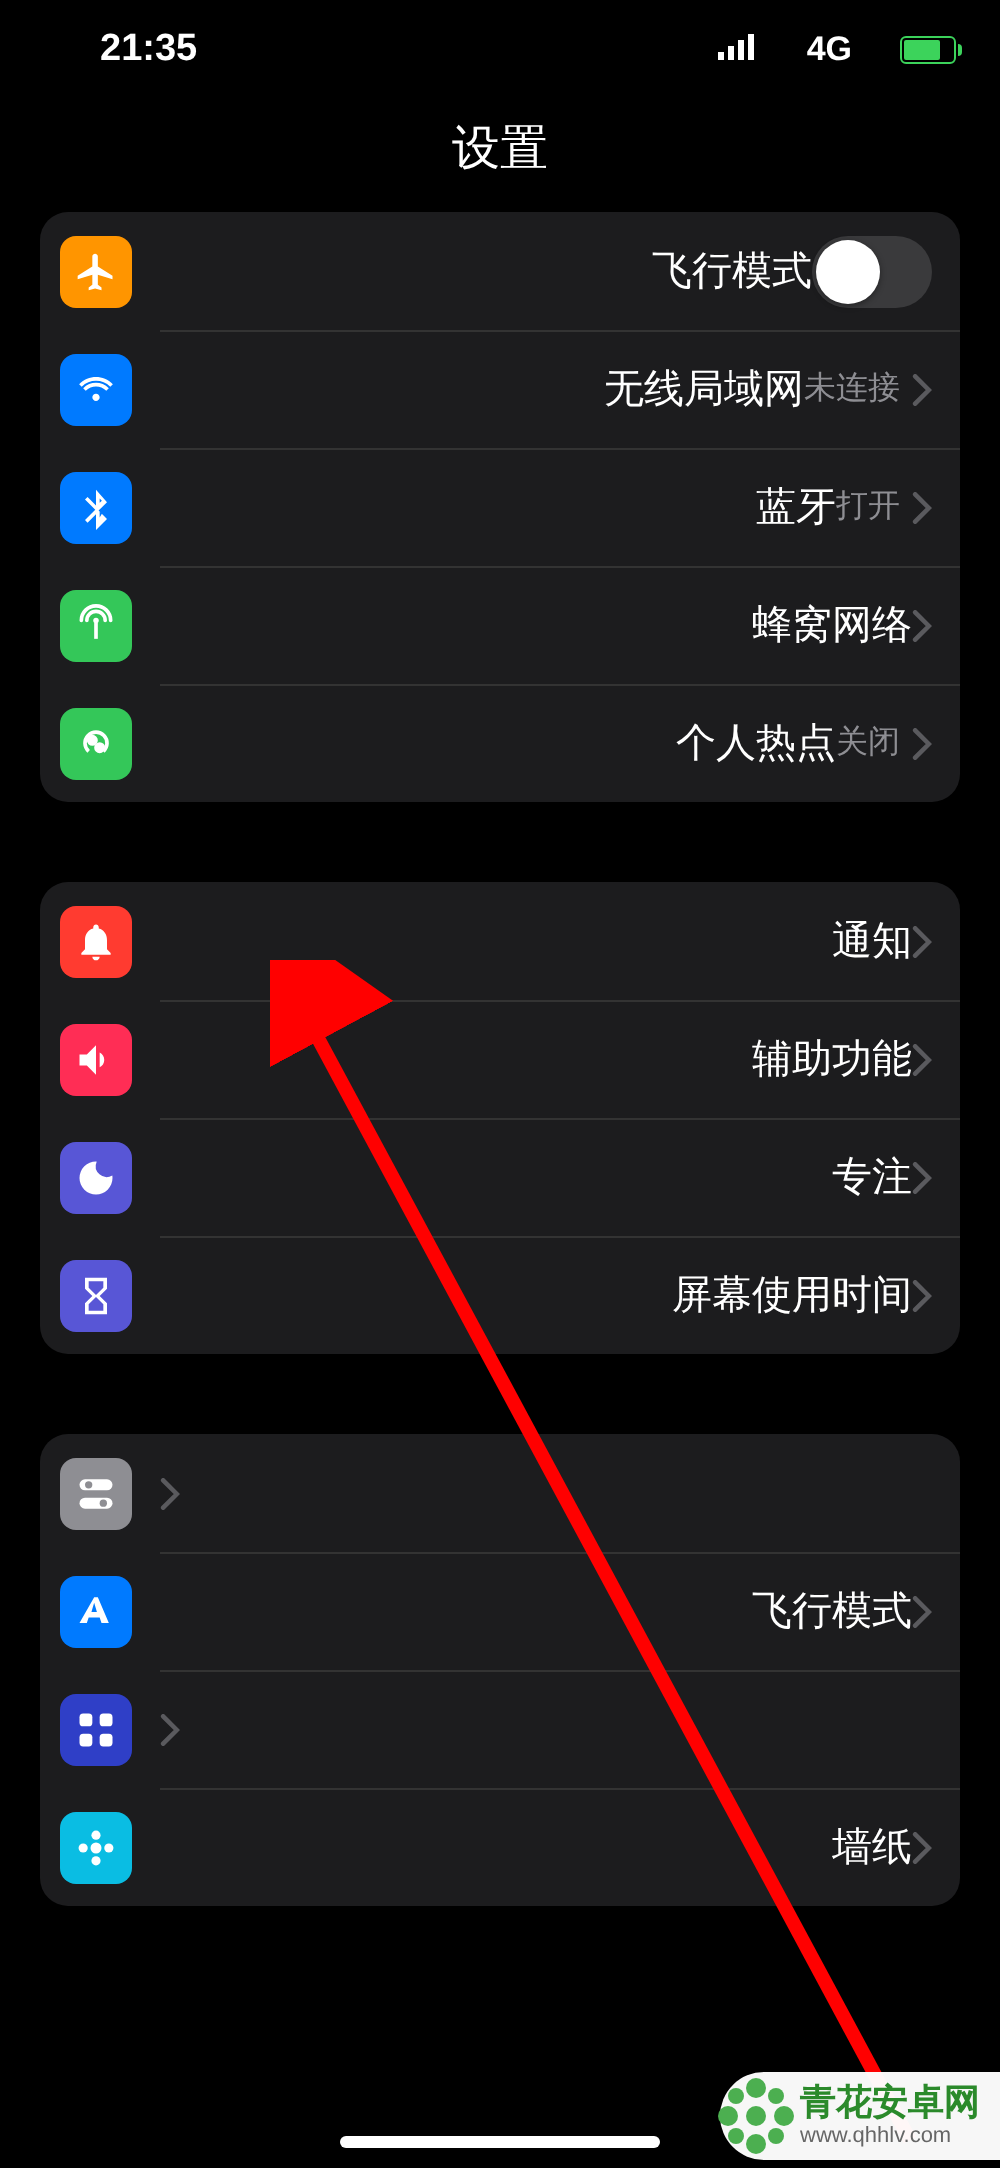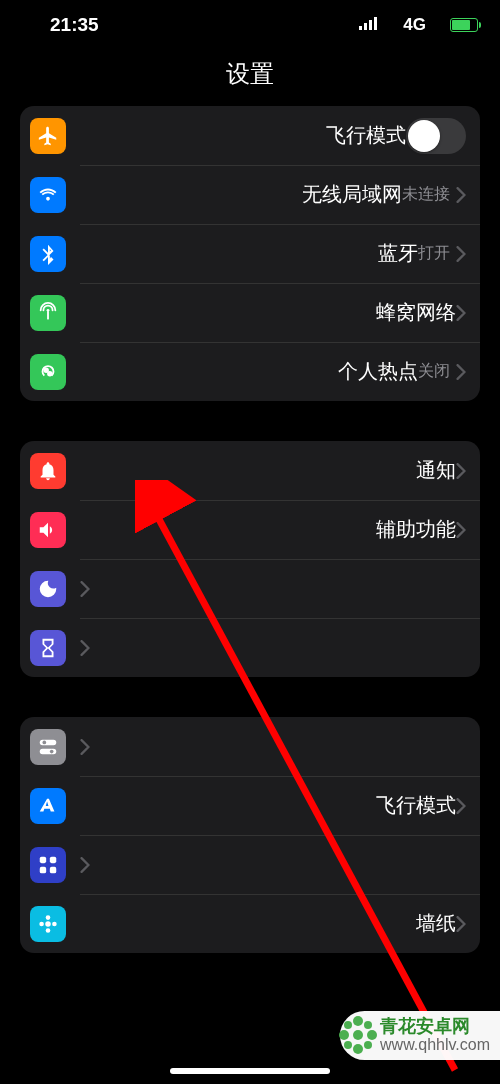--- a/index.html
+++ b/index.html
@@ -95,41 +95,41 @@
       bottom: 10px;
       left: 50%;
       transform: translateX(-50%);
       width: 160px;
       height: 6px;
       background: #fff;
       border-radius: 3px;
     }
     .watermark {
       position: absolute;
-      bottom: 24px;
+      bottom: 4px;
       right: 0;
       background: rgba(255,255,255,0.97);
       border-radius: 30px 0 0 30px;
       padding: 6px 10px 6px 40px;
       display: flex;
       align-items: center;
       color: #222;
       font-size: 17px;
       z-index: 10;
     }
     .wm-logo {
       position: absolute;
       left: -4px;
       width: 44px;
       height: 44px;
     }
     .wm-logo svg { width: 100%; height: 100%; }
     .wm-text { display: flex; flex-direction: column; line-height: 1.1; }
     .wm-title { font-weight: 600; color:#2b8a2b; font-size: 18px;}
-    .wm-url { font-size: 16px; color: #666; }
+    .wm-url { font-size: 11px; color: #666; }
   </style>
 </head>
 <body>
 
 <div class="status-bar">
   <span>21:35</span>
   <div class="status-right">
     <span class="signal">
       <svg width="20" height="14" viewBox="0 0 20 14">
           <rect x="0" y="10" width="3" height="4" fill="#fff"></rect>
@@ -246,32 +246,34 @@
             <path d="M1 1l6 6-6 6" stroke="#5a5a5e" stroke-width="2" fill="none" stroke-linecap="round"></path>
           </svg>
         </span>
     </div>
     <div class="row">
       <div class="icon-box" style="background:#5856d6">
         <svg viewBox="0 0 24 24" fill="#fff">
             <path d="M12 3a9 9 0 109 9c0-.46-.04-.92-.1-1.36A6 6 0 0112.36 3.1C12.24 3.04 12.12 3 12 3z"></path>
           </svg>
       </div>
+      <span class="label">专注</span>
       <span class="chevron">
           <svg viewBox="0 0 8 14">
             <path d="M1 1l6 6-6 6" stroke="#5a5a5e" stroke-width="2" fill="none" stroke-linecap="round"></path>
           </svg>
         </span>
     </div>
     <div class="row">
       <div class="icon-box" style="background:#5856d6">
         <svg viewBox="0 0 24 24" fill="#fff">
             <path d="M6 2v6l4 4-4 4v6h12v-6l-4-4 4-4V2H6zm10 14.5V20H8v-3.5l4-4 4 4zM8 7.5V4h8v3.5l-4 4-4-4z"></path>
           </svg>
       </div>
+      <span class="label">屏幕使用时间</span>
       <span class="chevron">
           <svg viewBox="0 0 8 14">
             <path d="M1 1l6 6-6 6" stroke="#5a5a5e" stroke-width="2" fill="none" stroke-linecap="round"></path>
           </svg>
         </span>
     </div>
   </div>
 
   <div class="group">
     <div class="row">

